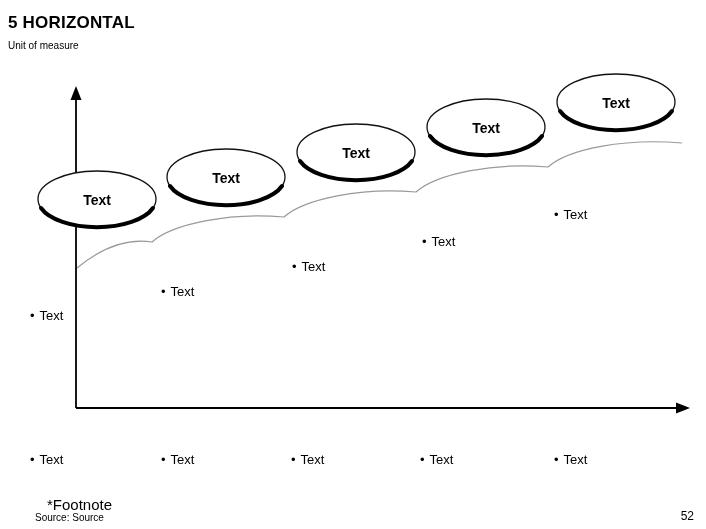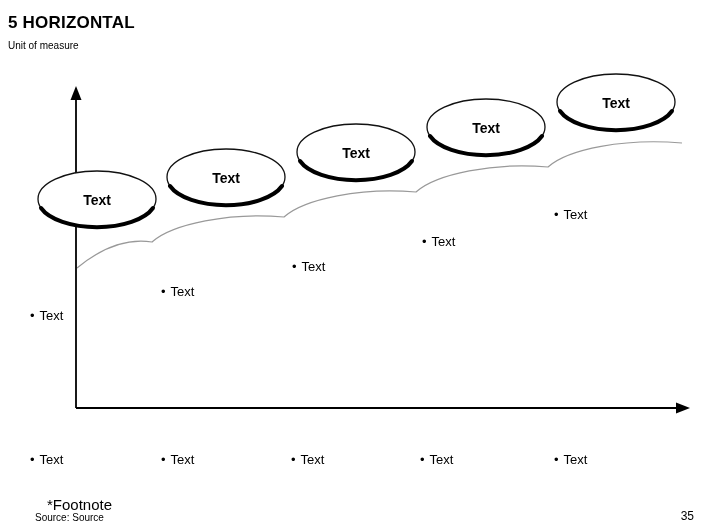--- a/index.html
+++ b/index.html
@@ -108,15 +108,15 @@
   <div class="abs bullet-label" style="left:554px;top:174px;"><span class="dot">•</span><span>Text</span></div>
 
   <div class="abs bullet-label" style="left:30px;top:419px;"><span class="dot">•</span><span>Text</span></div>
   <div class="abs bullet-label" style="left:161px;top:419px;"><span class="dot">•</span><span>Text</span></div>
   <div class="abs bullet-label" style="left:291px;top:419px;"><span class="dot">•</span><span>Text</span></div>
   <div class="abs bullet-label" style="left:420px;top:419px;"><span class="dot">•</span><span>Text</span></div>
   <div class="abs bullet-label" style="left:554px;top:419px;"><span class="dot">•</span><span>Text</span></div>
 
   <div class="abs footnote">*Footnote</div>
   <div class="abs source">Source: Source</div>
-  <div class="abs page-number">35</div>
+  <div class="abs page-number">52</div>
 
 </div>
 
 </body></html>

